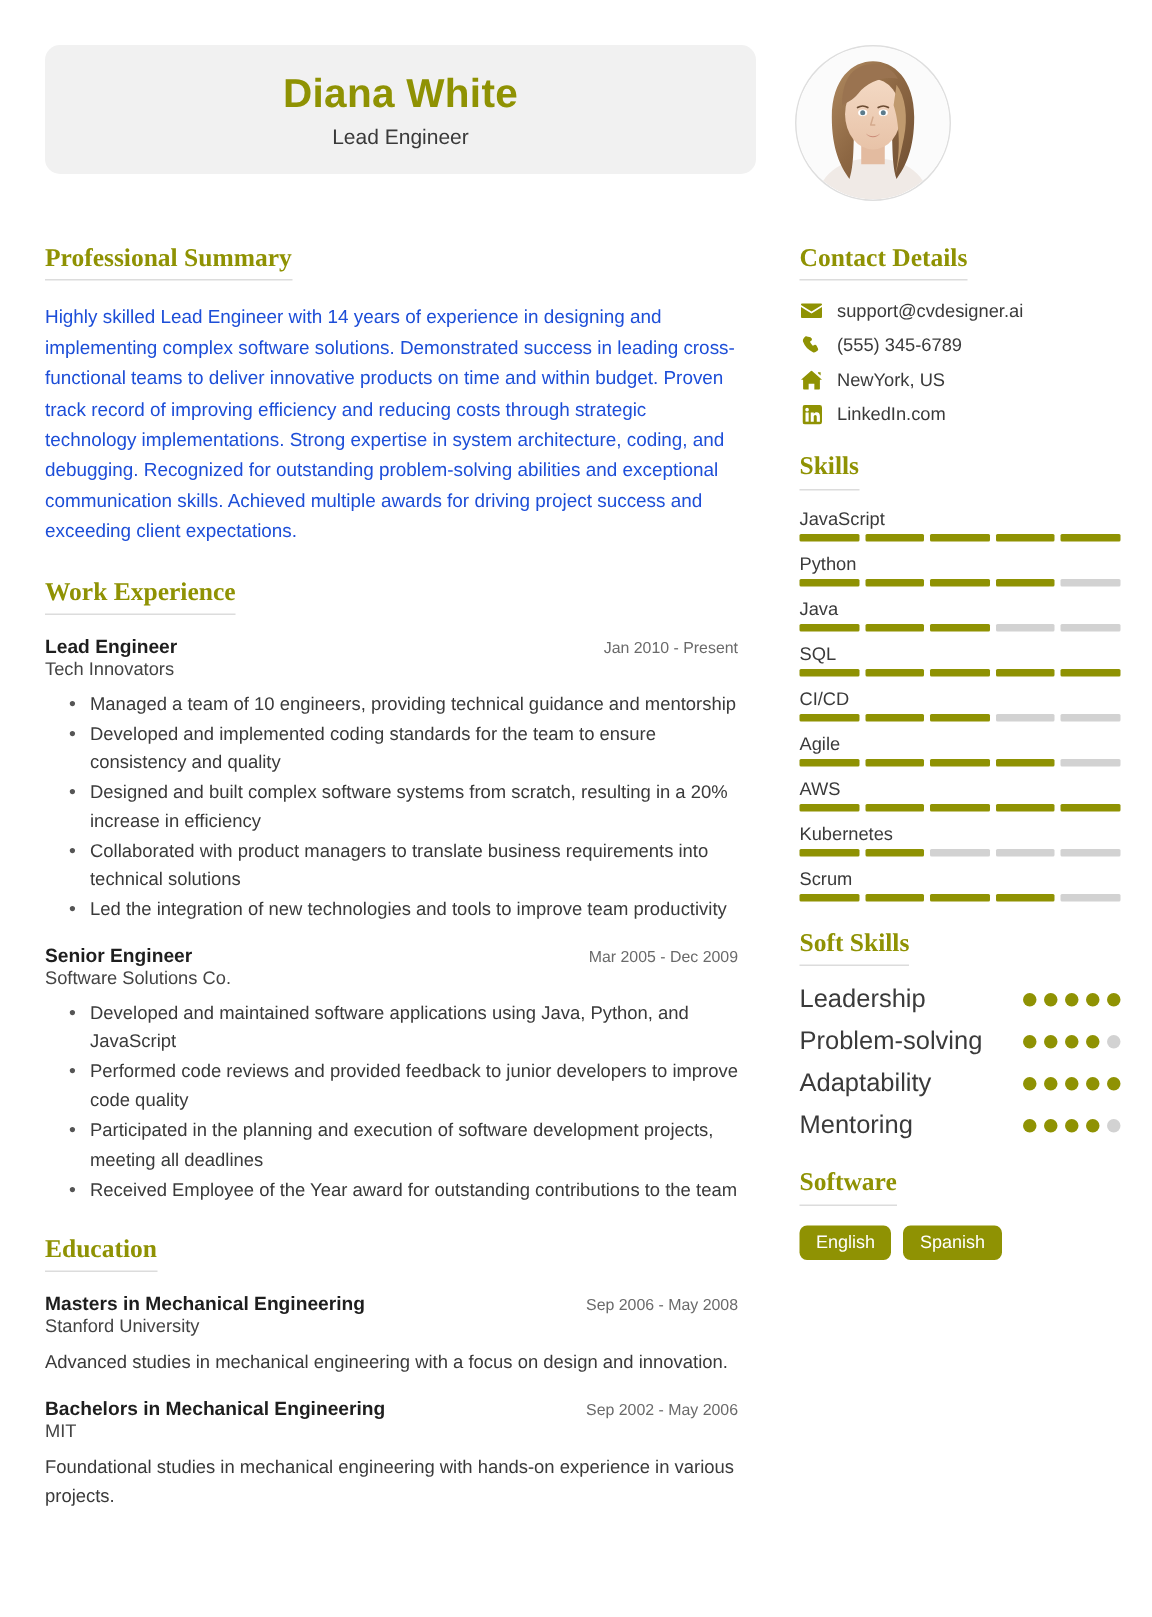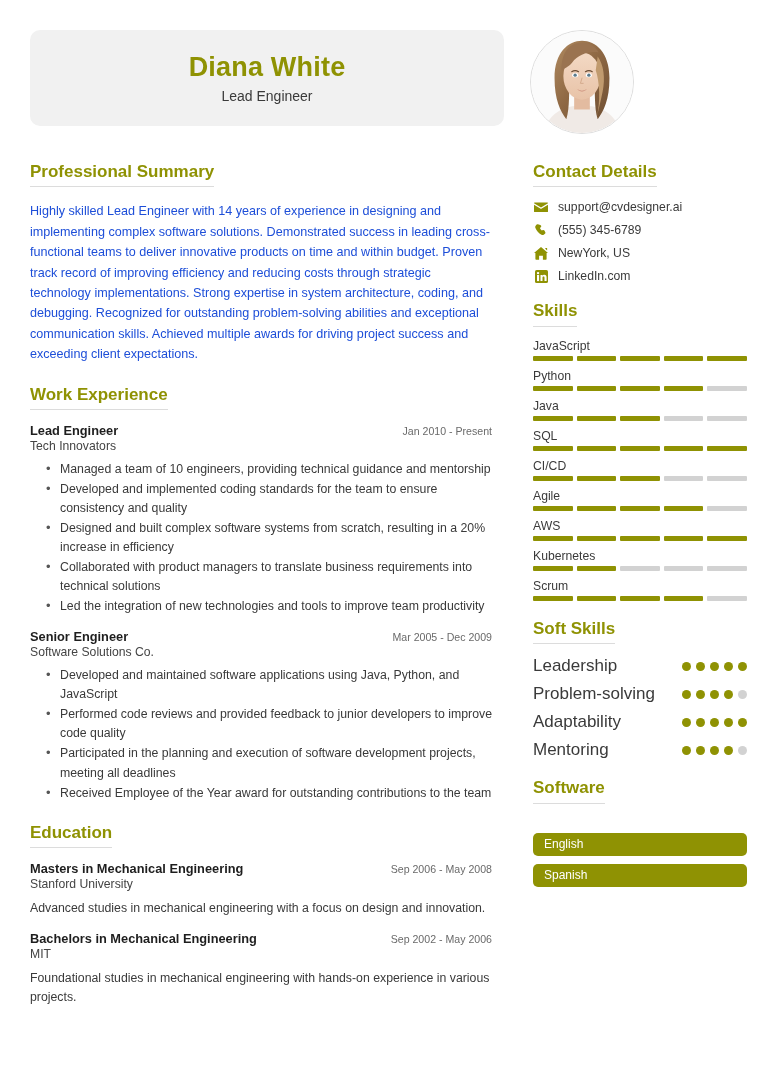--- a/index.html
+++ b/index.html
@@ -22,21 +22,21 @@
 
   
   .header-row {
     display: flex;
     align-items: flex-start;
     padding: 30px 24px 0 30px;
   }
 
   .name-card {
     width: 474px;
-    height: 96px;
+    height: 86px;
     background: #f1f1f1;
     border-radius: 10px;
     display: flex;
     flex-direction: column;
     align-items: center;
     justify-content: center;
   }
 
   .full-name {
     font-size: 27px;
@@ -83,20 +83,21 @@
 
   
   .sec-title {
     font-size: 17px;
     font-weight: bold;
     color: #8f9203;
     padding-bottom: 4px;
     border-bottom: 1.5px solid #dcdcdc;
     display: inline-block;
     line-height: 1.2;
+    font-family: Liberation Serif, serif;
   }
 
   .section { margin-bottom: 20px; }
   .section-right { margin-bottom: 18px; }
 
   .summary-text {
     font-size: 12.6px;
     line-height: 1.62;
     color: #1d4ed8;
     margin-top: 14px;
@@ -218,25 +219,24 @@
   .dot {
     width: 9px;
     height: 9px;
     border-radius: 50%;
     background: #d2d2d2;
   }
   .dot.on { background: #8f9203; }
 
   
   .lang-list {
-    margin-top: 29px;
+    margin-top: 13px;
     display: flex;
     flex-wrap: wrap;
     gap: 8px;
-    flex-direction: column;
   }
   .lang-badge {
     background: #8f9203;
     color: #ffffff;
     font-size: 12px;
     padding: 5px 11px;
     border-radius: 5px;
     line-height: 1.1;
   }
 </style>

